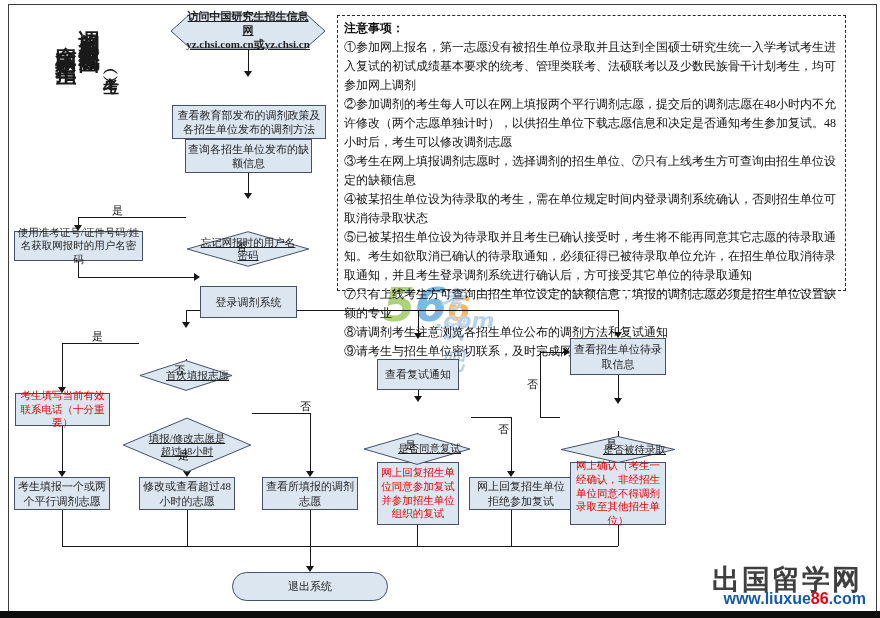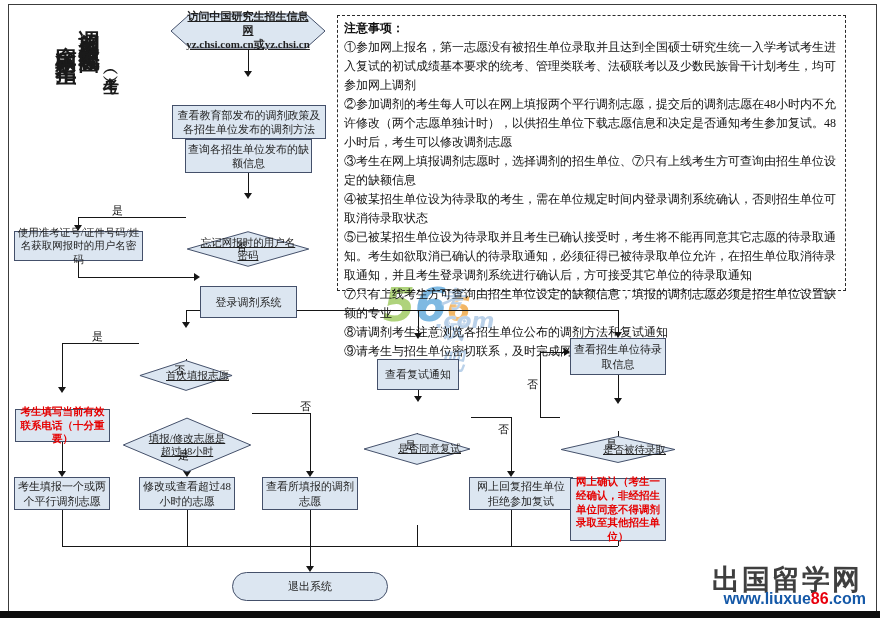--- a/index.html
+++ b/index.html
@@ -9,21 +9,21 @@
   .bottombar{position:absolute;left:0;top:611px;width:880px;height:7px;background:#0d0d0d;}
 
   
   .vcol{position:absolute;writing-mode:vertical-rl;text-orientation:upright;
         font-weight:bold;color:#1a1a1a;letter-spacing:3px;}
 
   
   .node{position:absolute;background:#dce6f1;border:1px solid #44506a;z-index:3;
         display:flex;align-items:center;justify-content:center;text-align:center;
         font-size:11px;line-height:1.3;color:#1f1f1f;padding:1px 2px;box-sizing:border-box;}
-  .node.red{color:#e60000;font-weight:bold;margin-top:16px;}
+  .node.red{color:#e60000;font-weight:normal;}
   .terminator{border-radius:15px;}
   .dia{position:absolute;z-index:3;margin-top:32px;}
   .dia svg,.hex svg{position:absolute;left:0;top:0;width:100%;height:100%;}
   .dia .txt,.hex .txt{position:absolute;inset:0;display:flex;align-items:center;justify-content:flex-end;
         text-align:center;font-size:10.5px;line-height:1.25;color:#1f1f1f;padding:0 10px;text-decoration:underline;}
   .hex{position:absolute;z-index:3;}
   .hex .txt{font-weight:bold;font-size:11px;padding:0 14px;}
 
   
   .lv{position:absolute;width:1px;background:#161616;z-index:2;}
@@ -93,20 +93,21 @@
 
   <div class="node" style="left:172px;top:77px;width:154px;height:34px;margin-top:28px;">查看教育部发布的调剂政策及各招生单位发布的调剂方法</div>
   <div class="node" style="left:185px;top:139px;width:127px;height:34px;">查询各招生单位发布的缺额信息</div>
   <div class="node" style="left:14px;top:231px;width:129px;height:30px;font-size:10.5px;">使用准考证号/证件号码/姓名获取网报时的用户名密码</div>
   <div class="node" style="left:200px;top:262px;width:97px;height:32px;margin-top:24px;">登录调剂系统</div>
   <div class="node red" style="left:15px;top:393px;width:95px;height:33px;font-size:10.5px;">考生填写当前有效联系电话（十分重要）</div>
   <div class="node" style="left:14px;top:477px;width:96px;height:33px;">考生填报一个或两个平行调剂志愿</div>
   <div class="node" style="left:139px;top:477px;width:96px;height:33px;">修改或查看超过48小时的志愿</div>
   <div class="node" style="left:262px;top:477px;width:96px;height:33px;">查看所填报的调剂志愿</div>
   <div class="node" style="left:377px;top:359px;width:82px;height:31px;">查看复试通知</div>
+  <div class="node red" style="left:377px;top:462px;width:82px;height:63px;font-size:10.5px;">网上回复招生单位同意参加复试并参加招生单位组织的复试</div>
   <div class="node" style="left:469px;top:477px;width:104px;height:33px;font-family:Liberation Serif, serif;">网上回复招生单位拒绝参加复试</div>
   <div class="node" style="left:570px;top:338px;width:96px;height:37px;">查看招生单位待录取信息</div>
   <div class="node red" style="left:570px;top:462px;width:96px;height:63px;font-size:10.5px;">网上确认（考生一经确认，非经招生单位同意不得调剂录取至其他招生单位）</div>
   <div class="node terminator" style="left:232px;top:572px;width:156px;height:29px;text-align:right;">退出系统</div>
 
   <div class="dia" style="left:186px;top:199px;width:124px;height:36px;">
     <svg viewBox="0 0 100 50" preserveAspectRatio="none">
         <polygon points="50,1 99,25 50,49 1,25" fill="#dce6f1" stroke="#44506a" stroke-width="1" vector-effect="non-scaling-stroke"></polygon>
       </svg>
     <div class="txt">忘记网报时的用户名密码</div>

